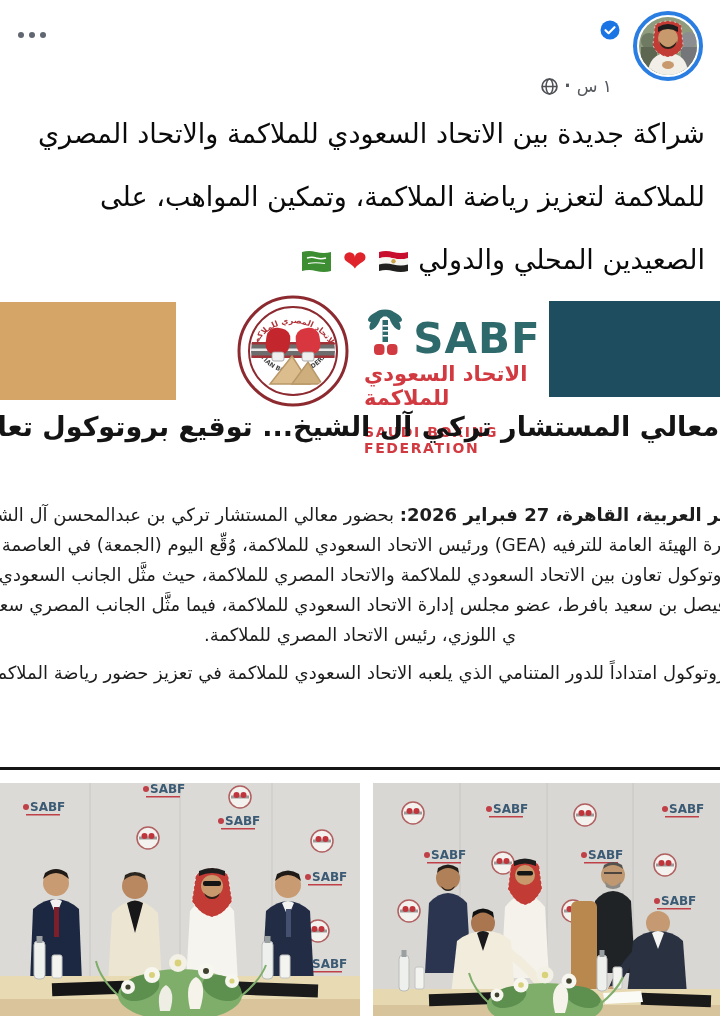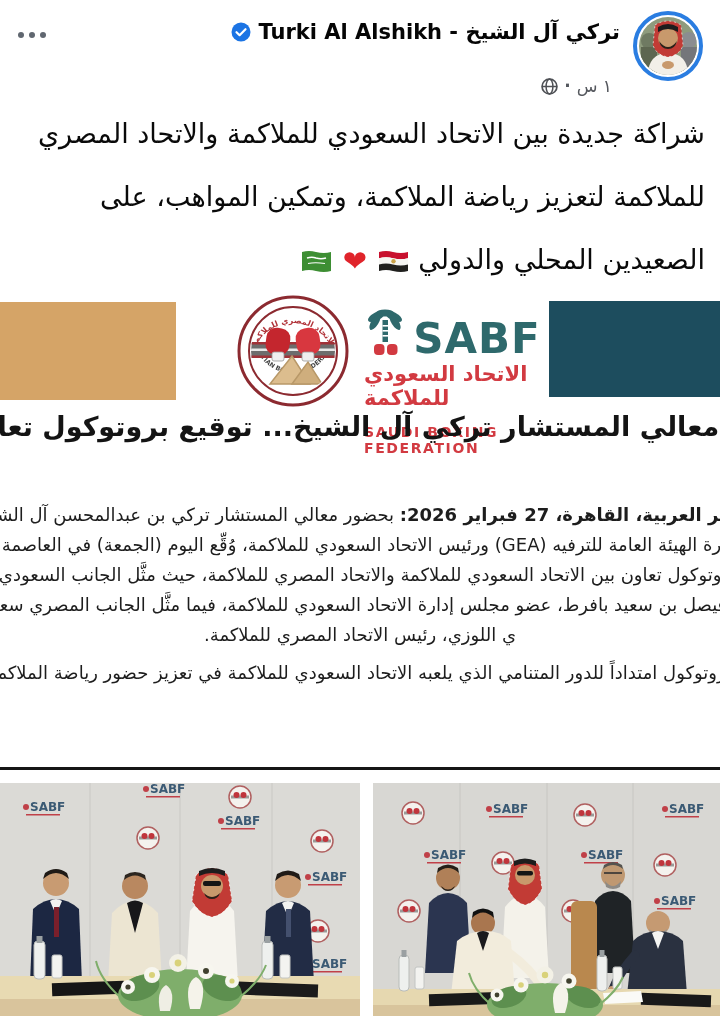--- a/index.html
+++ b/index.html
@@ -75,21 +75,20 @@
           <path d="M26 30 Q35 42 44 30 Q42 38 35 38 Q28 38 26 30 Z" fill="#2a2119"></path>
           <path d="M25 16 Q35 10 45 16 L45 21 Q35 15 25 21 Z" fill="#1d1d1d"></path>
           <ellipse cx="35" cy="54" rx="6" ry="4" fill="#c8996c"></ellipse>
         </g>
         <circle cx="35" cy="35" r="31" fill="none" stroke="#ffffff" stroke-width="3"></circle>
         <circle cx="35" cy="35" r="33" fill="none" stroke="#2a7de1" stroke-width="4"></circle>
       </svg>
     </div>
 
     <div class="author-row">
-      <span class="author-name">تركي آل الشيخ - Turki Al Alshikh</span>
       <svg class="verified" viewBox="0 0 20 20">
         <circle cx="10" cy="10" r="9.5" fill="#1b74e4"></circle>
         <path d="M5.5 10.2 L8.6 13.2 L14.5 7.2" fill="none" stroke="#fff" stroke-width="2.2" stroke-linecap="round" stroke-linejoin="round"></path>
       </svg>
     </div>
 
     <div class="meta-row">
       <span>١ س</span>
       <span class="dot">·</span>
       <svg width="17" height="17" viewBox="0 0 16 16">

